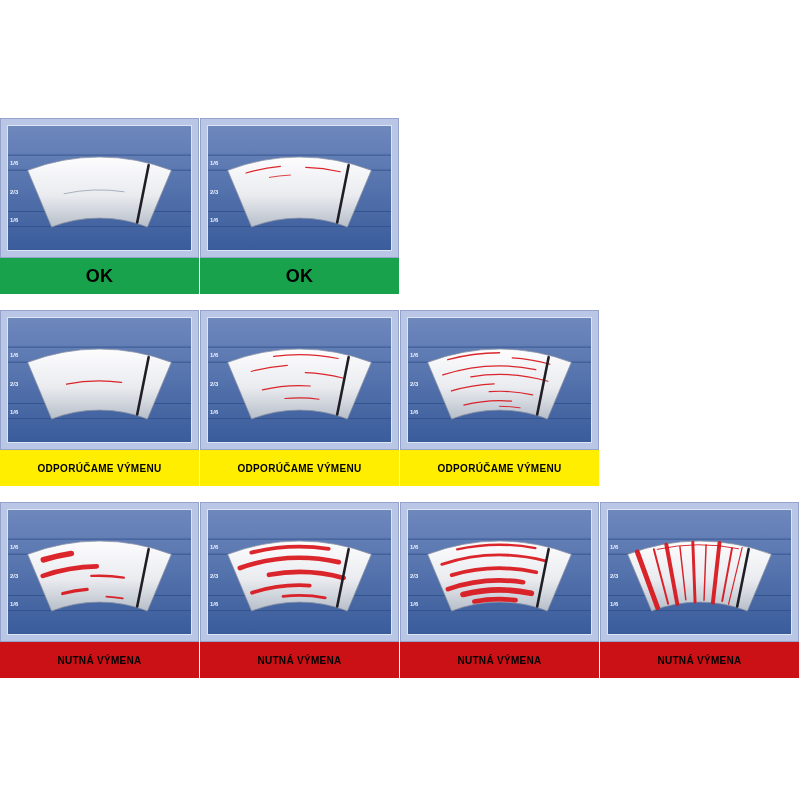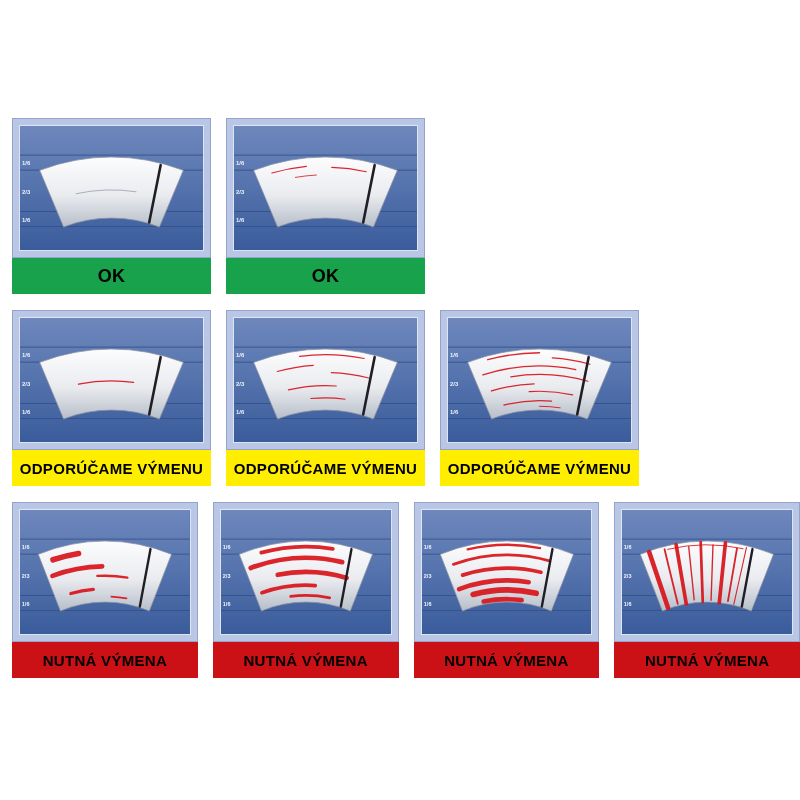--- a/index.html
+++ b/index.html
@@ -3,38 +3,38 @@
 <meta charset="utf-8">
 <style>
   * { margin:0; padding:0; box-sizing:border-box; }
   html,body { background:#ffffff; }
   body {
     width:800px; height:800px;
     font-family:"Liberation Sans", sans-serif;
     overflow:hidden;
   }
   .stage { position:relative; width:800px; height:800px; padding-top:118px; background:#fff; }
-  .row { display:flex; gap:15px; margin-bottom:16px;padding-left:12px; }
+  .row { display:flex; gap:1px; margin-bottom:16px; }
   .cell { width:199px; }
   .frame {
     height:140px;
     background:#b9c6e6;
     border:1px solid #93a3c9;
     padding:6px;
   }
   .screen {
     width:100%; height:100%;
     border:1px solid #dde5f5;
     background:#4a67a2;
   }
   .screen svg { width:100%; height:100%; display:block; }
   .bar {
     height:36px;
     display:flex; align-items:center; justify-content:center;
-    font-weight:bold; font-size:15px; color:#000;
+    font-weight:bold; font-size:10px; color:#000;
     letter-spacing:.3px;
   }
   .b0 { font-size:18px; }
 </style>
 </head>
 <body>
 
 <div class="stage">
   <div id="grid">
       <div class="row">

